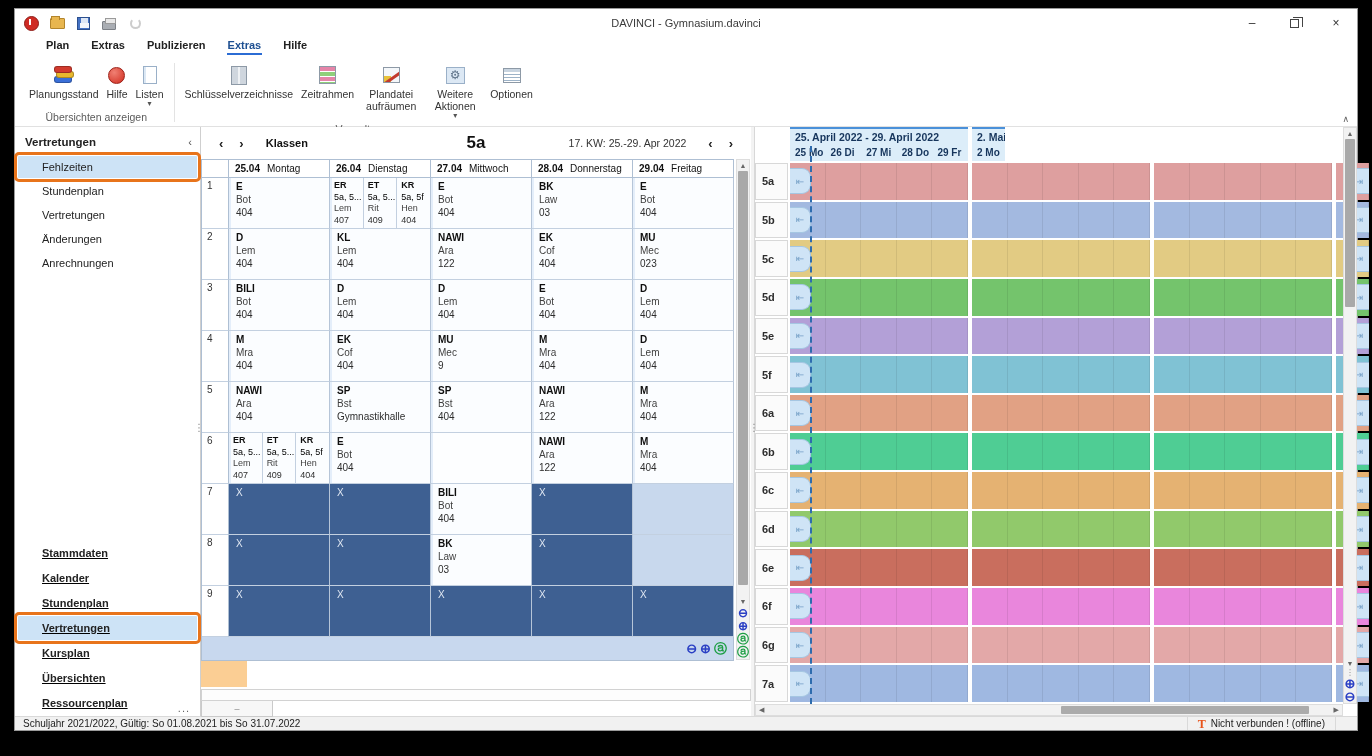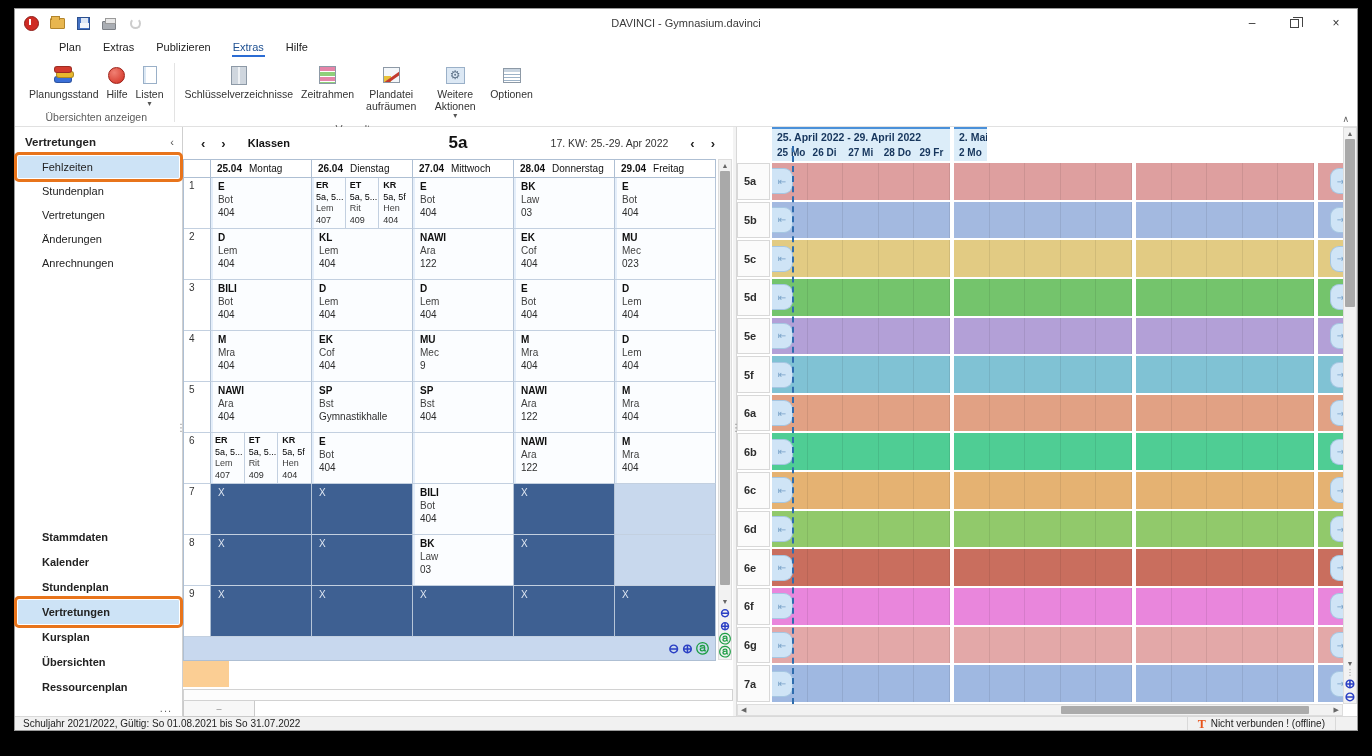--- a/index.html
+++ b/index.html
@@ -21,21 +21,21 @@
   .print-ico{width:14px;height:9px;background:#a9adb3;border:1px solid #7c8086;border-radius:1px;position:relative;margin-top:4px;}
   .print-ico::before{content:"";position:absolute;left:2px;top:-4px;width:9px;height:4px;background:#e8e8e8;border:1px solid #9a9a9a;}
   .refresh-ico{width:11px;height:11px;border:2px solid #cdcdcd;border-radius:50%;border-top-color:transparent;}
   .win-title{position:absolute;left:0;right:0;text-align:center;font-size:11px;color:#3a3a3a;pointer-events:none;}
   .win-controls{margin-left:auto;display:flex;height:100%;}
   .wc{width:42px;display:flex;align-items:center;justify-content:center;font-size:12px;color:#333;}
   .restore-box{width:9px;height:9px;border:1px solid #444;position:relative;background:#fff;}
   .restore-box::before{content:"";position:absolute;left:2px;top:-3px;width:9px;height:9px;border:1px solid #444;border-left:none;border-bottom:none;}
 
   
-  .menubar{height:22px;display:flex;align-items:center;gap:0;padding-left:33px;flex:0 0 auto;}
+  .menubar{height:22px;display:flex;align-items:flex-start;gap:0;padding-left:20px;flex:0 0 auto;font-weight:bold;}
   .menu-tab{font-size:11px;color:#222;padding:2px 11px 4px 11px;position:relative;}
   .menu-tab.active{color:#1d4f91;}
   .menu-tab.active::after{content:"";position:absolute;left:10px;right:10px;bottom:0;height:2px;background:#2b6cd4;}
 
   
   .ribbon{height:68px;border-bottom:1px solid #e1e1e1;display:flex;position:relative;flex:0 0 auto;background:#fff;padding-left:6px;}
   .rb-group{display:flex;flex-direction:column;padding:2px 4px 0 4px;}
   .rb-buttons{display:flex;align-items:flex-start;flex:1;}
   .rb-btn{display:flex;flex-direction:column;align-items:center;padding:2px 4px;color:#333;}
   .rb-ico-wrap{height:24px;display:flex;align-items:center;justify-content:center;margin-bottom:1px;}
@@ -60,27 +60,27 @@
   .icon-clean::after{content:"";position:absolute;left:-2px;top:7px;width:26px;height:3px;background:#c23a2e;transform:rotate(-35deg);}
   .icon-gearbox{width:19px;height:17px;background:#dce8f4;border:1px solid #9ab0c8;display:flex;align-items:center;justify-content:center;font-size:11px;color:#5d7astroke;color:#5d7astroke;}
   .icon-gearbox span{font-size:12px;color:#5f7389;line-height:12px;}
   .icon-options{width:18px;height:15px;border:1px solid #8d99a6;background:
      linear-gradient(180deg,#c8d4e0 0 3px,#fff 3px 5px,#9db3c8 5px 6px,#fff 6px 8px,#9db3c8 8px 9px,#fff 9px 11px,#9db3c8 11px 12px,#fff 12px);}
 
   
   .main{flex:1;display:flex;min-height:0;background:#fff;}
 
   
-  .sidebar{width:168px;border-right:1px solid #cfcfcf;display:flex;flex-direction:column;position:relative;flex:0 0 auto;}
+  .sidebar{width:186px;border-right:1px solid #cfcfcf;display:flex;flex-direction:column;position:relative;flex:0 0 auto;}
   .sb-header{display:flex;align-items:center;font-size:11.5px;font-weight:bold;color:#222;padding:9px 8px 7px 10px;}
   .sb-collapse{margin-left:auto;font-size:11px;color:#555;font-weight:normal;}
   .sb-item{font-size:11px;color:#222;padding:5px 4px 5px 24px;margin:1px 3px;}
   .sb-item.selected{background:#cde3f6;}
   .sb-item.highlighted{outline:3px solid #e8741b;outline-offset:1px;border-radius:1px;}
-  .sb-bottom{margin-top:auto;padding-bottom:16px;}
+  .sb-bottom{margin-top:auto;padding-bottom:0;text-decoration:underline;}
   .sb-bottom .sb-item{font-weight:bold;padding-top:6px;padding-bottom:6px;}
   .sb-overflow{position:absolute;right:10px;bottom:2px;font-size:11px;color:#666;letter-spacing:1px;}
   .sb-dots{position:absolute;right:-4px;top:295px;color:#8a8a8a;font-size:10px;z-index:3;}
 
   
   .center-panel{width:550px;flex:0 0 auto;display:flex;flex-direction:column;position:relative;background:#fff;}
   .c-toolbar{height:32px;display:flex;align-items:center;padding:0 10px;position:relative;flex:0 0 auto;}
   .nav-btn{font-size:13px;font-weight:bold;color:#222;padding:0 8px;}
   .scope-label{font-size:11px;font-weight:bold;color:#111;margin-left:14px;}
   .class-title{position:absolute;left:0;right:0;text-align:center;font-size:17px;font-weight:bold;color:#111;pointer-events:none;}

